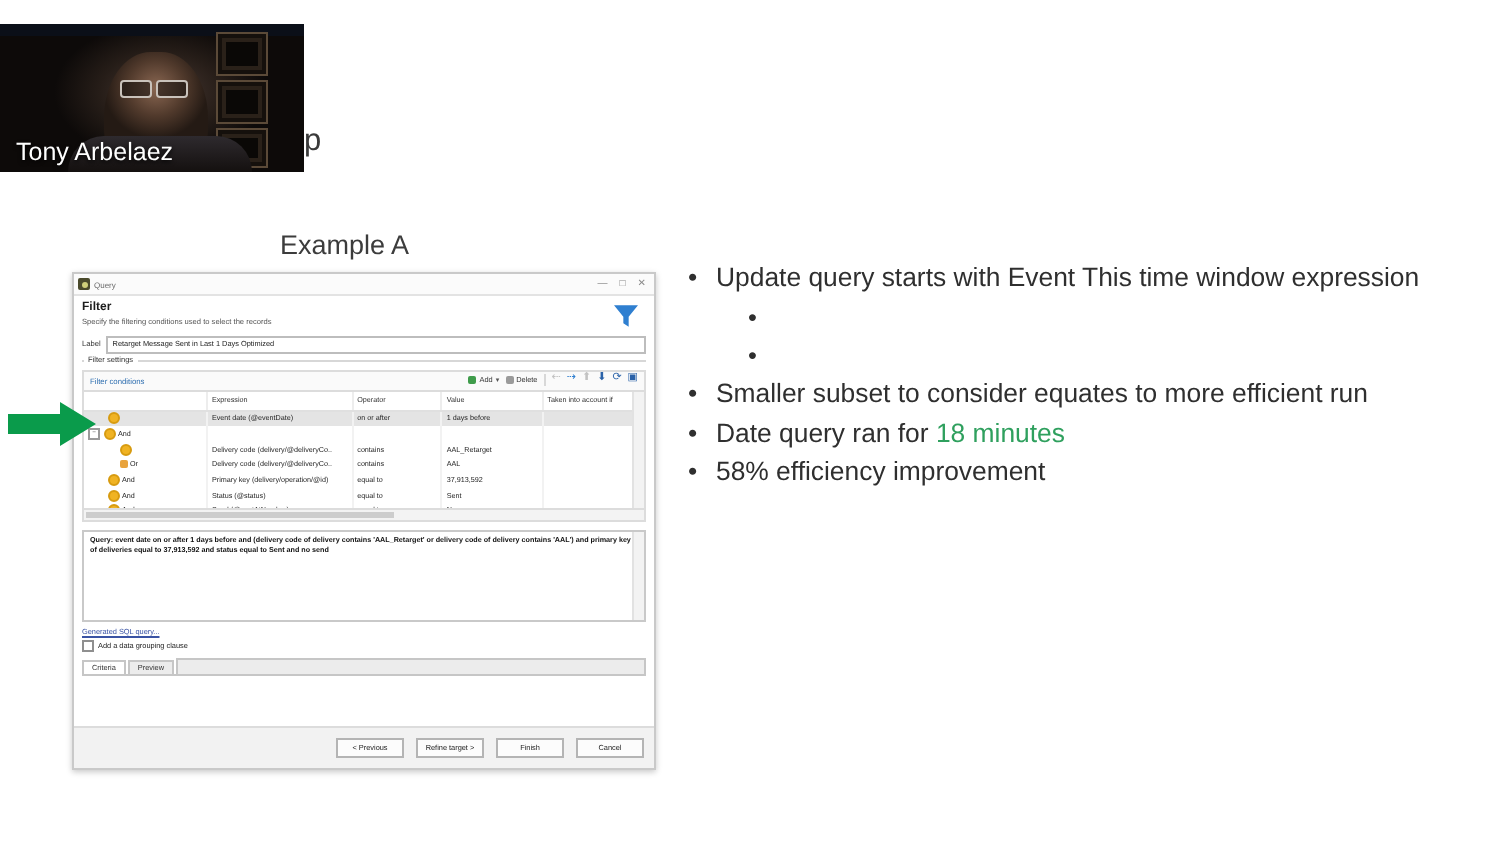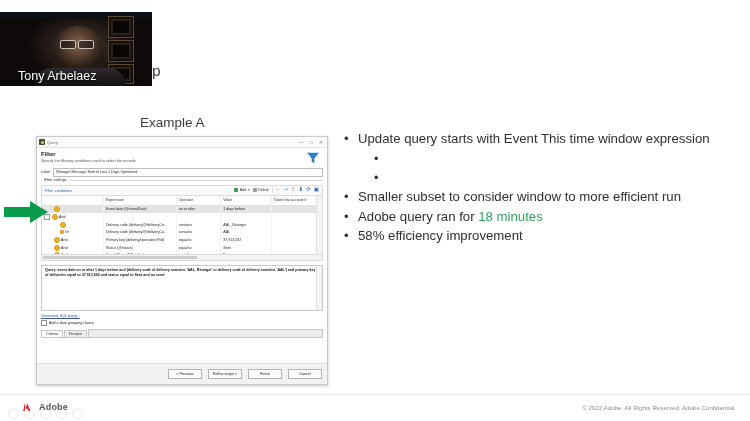--- a/index.html
+++ b/index.html
@@ -419,21 +419,21 @@
     border-radius: 46px 46px 0 0;
   }
   .cam-topbar {
     position: absolute;
     left: 0; right: 0; top: 0;
     height: 6px;
     background: #0b0f18;
   }
   .cam-name {
     position: absolute;
-    left: 18px;
+    left: 8px;
     bottom: 3px;
     font-size: 12.5px;
     color: #ffffff;
     font-family: "Liberation Sans", sans-serif;
     text-shadow: 0 1px 2px rgba(0,0,0,0.9);
     white-space: nowrap;
   }
 
   
   #slide-footer {
@@ -491,25 +491,25 @@
       <span class="bullet-text">Update query starts with Event This time window expression</span>
     </div>
     <div class="bullet-row lvl2">
       <span class="bullet-dot">•</span>
     </div>
     <div class="bullet-row lvl2">
       <span class="bullet-dot">•</span>
     </div>
     <div class="bullet-row">
       <span class="bullet-dot">•</span>
-      <span class="bullet-text">Smaller subset to consider window to more efficient run</span>
+      <span class="bullet-text">Smaller subset to consider equates to more efficient run</span>
     </div>
     <div class="bullet-row">
       <span class="bullet-dot">•</span>
-      <span class="bullet-text"><span>Adobe query ran for </span><span class="hl-green">18 minutes</span></span>
+      <span class="bullet-text"><span>Date query ran for </span><span class="hl-green">18 minutes</span></span>
     </div>
     <div class="bullet-row">
       <span class="bullet-dot">•</span>
       <span class="bullet-text">58% efficiency improvement</span>
     </div>
   </div>
 
   <div id="query-window">
 
     <div class="qw-titlebar">
@@ -702,38 +702,20 @@
         <span class="qw-btn">Cancel</span>
       </div>
 
     </div>
   </div>
 
   <svg id="green-arrow" viewBox="0 0 44 22">
     <polygon points="0,6 26,6 26,0 44,11 26,22 26,16 0,16" fill="#0a9b4b"></polygon>
   </svg>
 
-  <div id="slide-footer">
-    <div class="player-ghost">
-      <span class="pg-btn"></span>
-      <span class="pg-btn"></span>
-      <span class="pg-btn"></span>
-      <span class="pg-btn"></span>
-      <span class="pg-btn"></span>
-    </div>
-    <div class="adobe-logo">
-      <svg class="adobe-mark" viewBox="0 0 24 22">
-        <rect x="0" y="0" width="24" height="22" rx="3" fill="#ffffff" stroke="#e8e8e8" stroke-width="0.6"></rect>
-        <path d="M9.6 3.5 L15.5 18.5 L11.9 18.5 L10.3 14.3 L7.0 14.3 Z" fill="#d7262a"></path>
-        <path d="M5.2 3.5 L2.2 18.5 L5.0 18.5 L6.6 9.6 Z" fill="#d7262a"></path>
-      </svg>
-      <span class="adobe-word">Adobe</span>
-    </div>
-    <div class="copyright">© 2022 Adobe. All Rights Reserved. Adobe Confidential.</div>
-  </div>
 
   <div id="webcam">
     <div class="cam-bg"></div>
     <div class="cam-topbar"></div>
     <div class="cam-frame" style="left:108px; top:4px; width:24px; height:20px;">
       <div class="inner"></div>
         <div class="star"></div>
     </div>
     <div class="cam-frame" style="left:108px; top:28px; width:24px; height:20px;">
       <div class="inner"></div>

